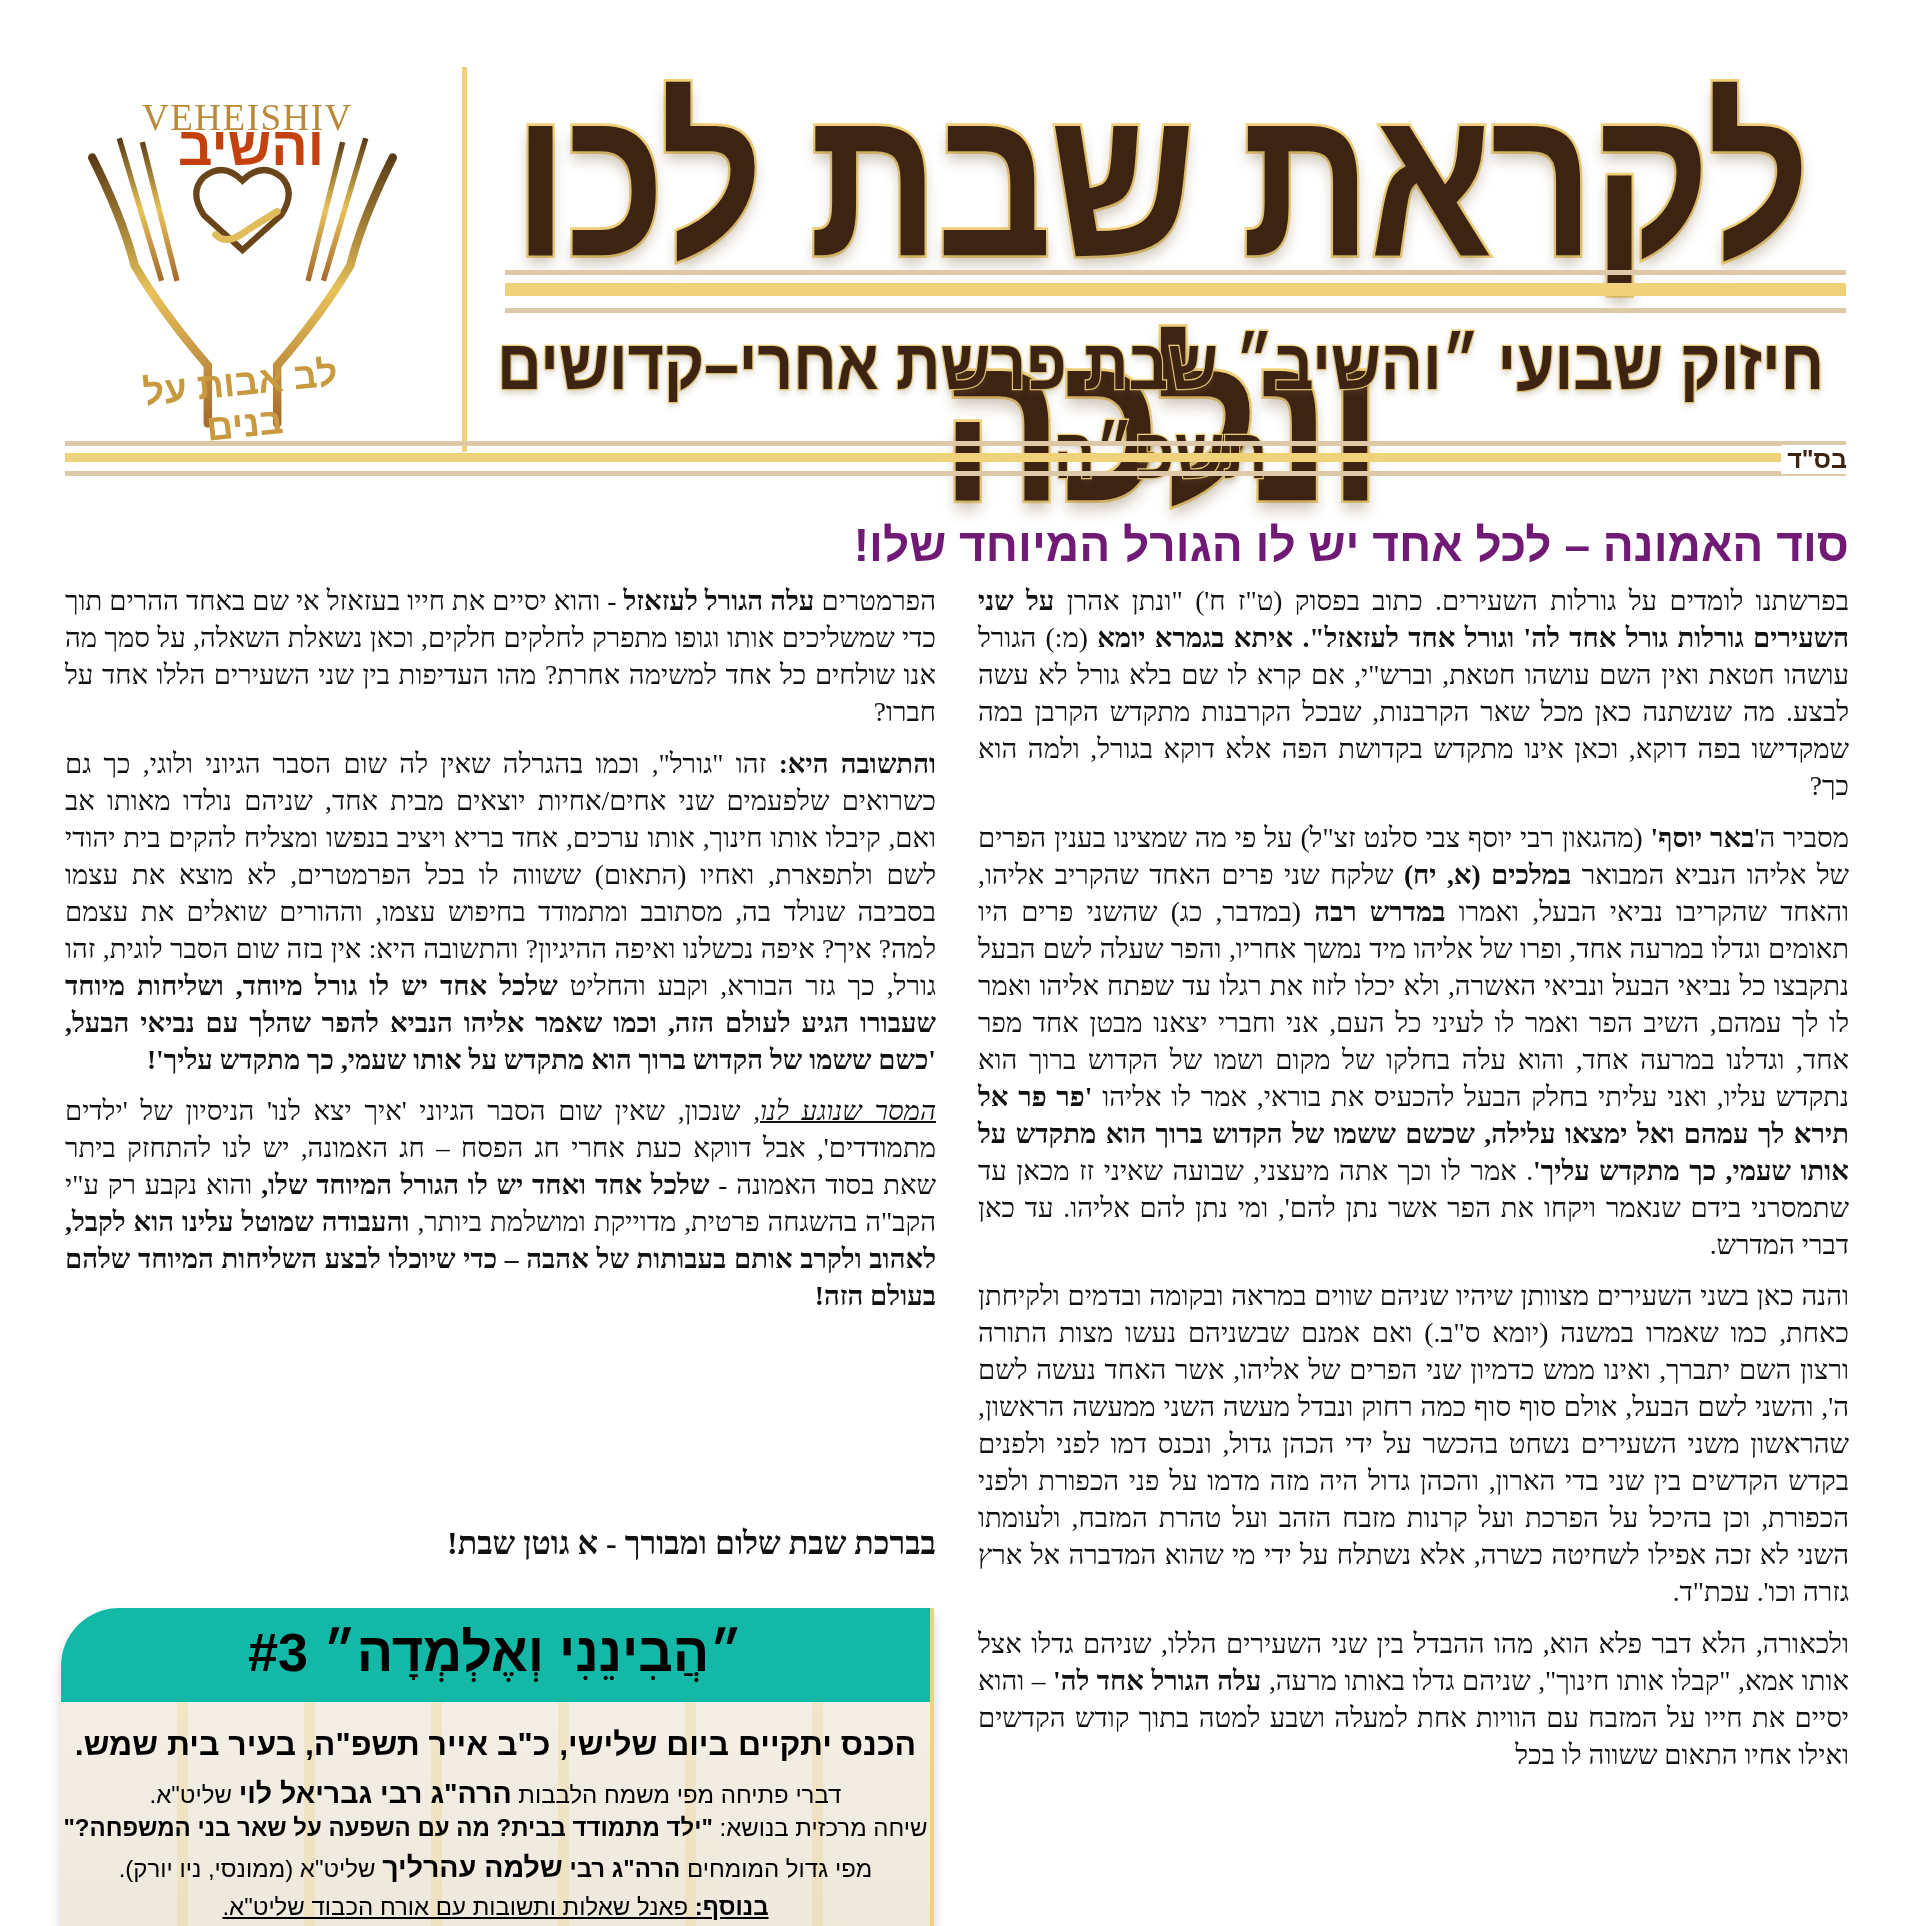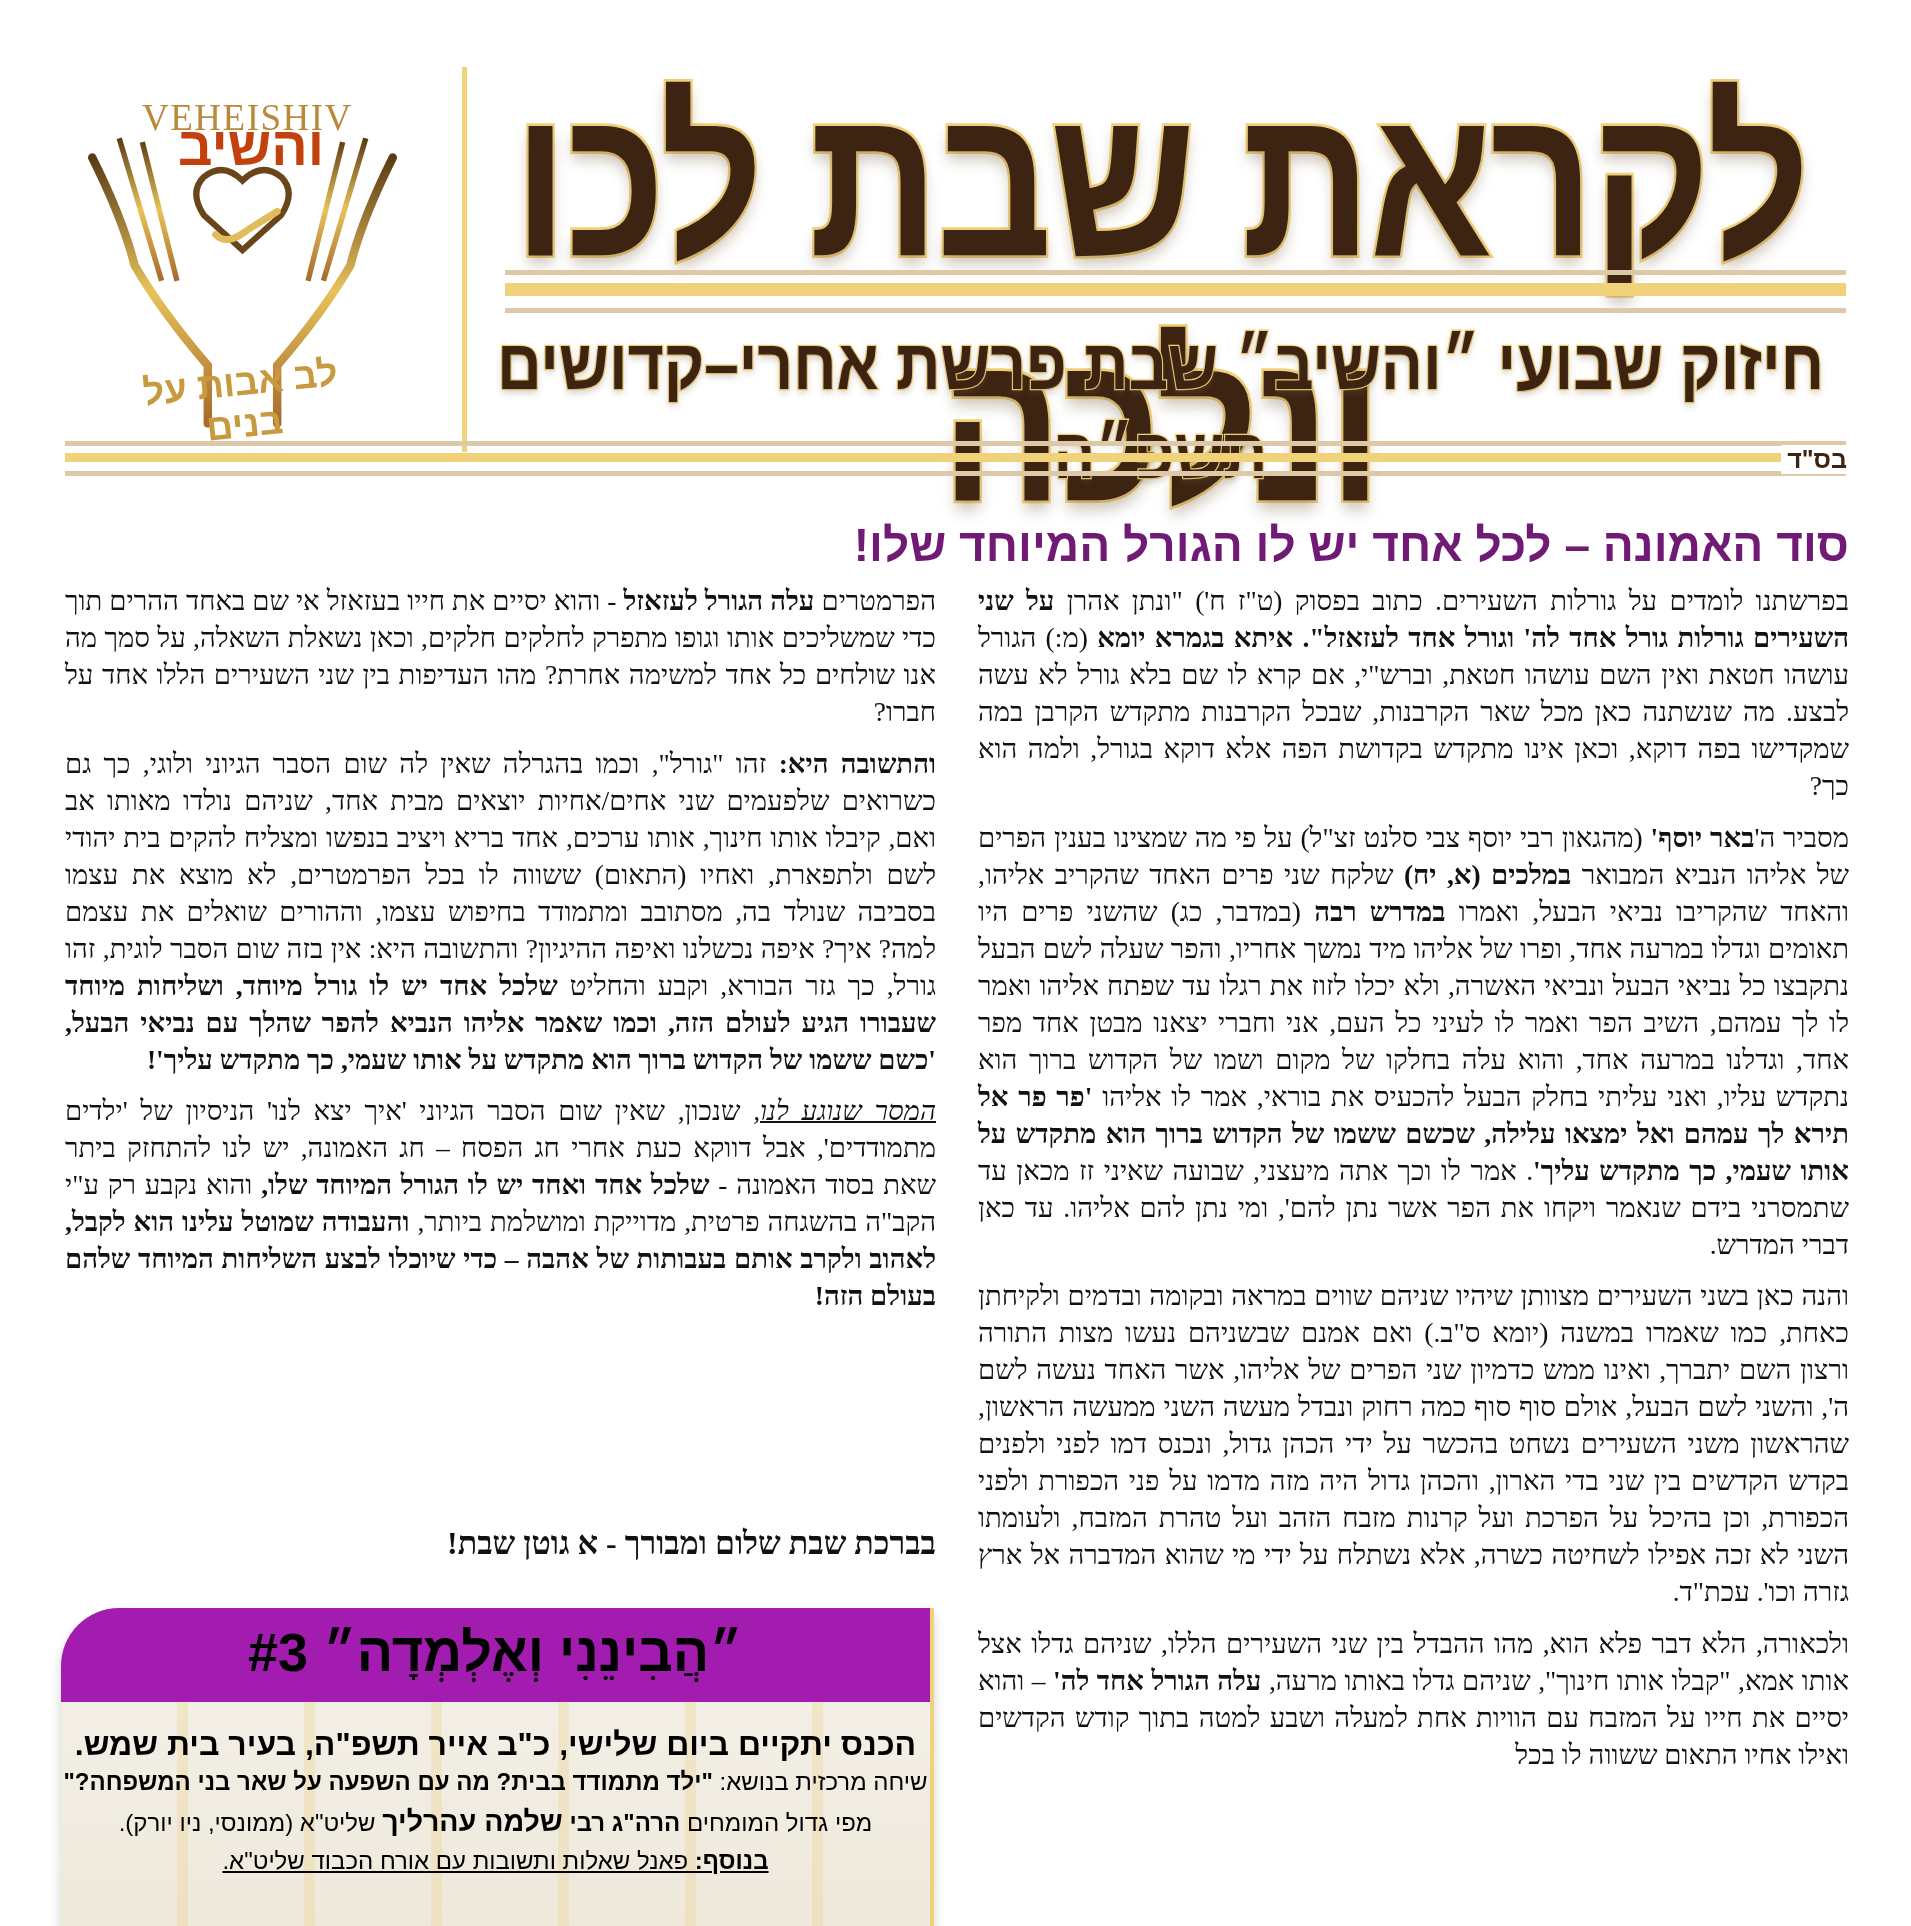--- a/index.html
+++ b/index.html
@@ -62,21 +62,21 @@
 
   
   .event {
     left: 61px; top: 1608px; width: 869px; height: 485px;
     border-radius: 58px 0 0 0; overflow: hidden;
     box-shadow: 0 7px 11.6px rgba(0,0,0,0.18);
     border-right: 4.6px solid #f0d27a; border-bottom: 4.6px solid #f0d27a;
     border-bottom-right-radius: 46px;
   }
   .event-head {
-    height: 114px; background: #a21caf; position: relative; text-align: center;
+    height: 114px; background: #14b8a6; position: relative; text-align: center;
     font-family: "Liberation Sans", sans-serif; font-weight: 700; font-size: 54px; line-height: 89px; color: #000;
   }
   .event-head-line { position: absolute; left: 154px; right: 154px; bottom: 1.5px; height: 3.9px; background: #000; }
   .event-body {
     position: absolute; top: 94px; left: 0; right: 0; bottom: 0;
     background:
       repeating-linear-gradient(90deg, rgba(255,255,255,0) 0 116px, rgba(235,200,110,0.25) 116px 127px),
       linear-gradient(#f3efe6, #ece4d4);
     text-align: center; font-family: "Liberation Sans", "DejaVu Sans", sans-serif;
   }
@@ -139,20 +139,23 @@
 
 <div class="abs closing">בברכת שבת שלום ומבורך - א גוטן שבת!</div>
 
 <div class="abs event">
   <div class="event-head">
     <span>״הֲבִינֵנִי וְאֶלְמְדָה״ #3</span>
     <div class="event-head-line"></div>
   </div>
   <div class="event-body">
     <p class="ev-line ev-date">הכנס יתקיים ביום שלישי, כ"ב אייר תשפ"ה, בעיר בית שמש.</p>
+    <p class="ev-line ev-sm" style="margin-top:11.6px;">
+      <span>דברי פתיחה מפי משמח הלבבות </span><b>הרה"ג רבי </b><b>גבריאל לוי</b><span> שליט"א.</span>
+    </p>
     <p class="ev-line ev-sm">
       <span>שיחה מרכזית בנושא: </span><b style="font-size:24px;">"ילד מתמודד בבית? מה עם השפעה על שאר בני המשפחה?"</b>
     </p>
     <p class="ev-line ev-sm" style="margin-top:7px;">
       <span>מפי גדול המומחים </span><b style="font-size:24px;">הרה"ג רבי </b><b>שלמה עהרליך</b><span> שליט"א (ממונסי, ניו יורק).</span>
     </p>
     <p class="ev-line ev-sm" style="margin-top:5.4px;text-decoration:underline;">
       <b style="font-size:24px;">בנוסף:</b><span> פאנל שאלות ותשובות עם אורח הכבוד שליט"א.</span>
     </p>
 

